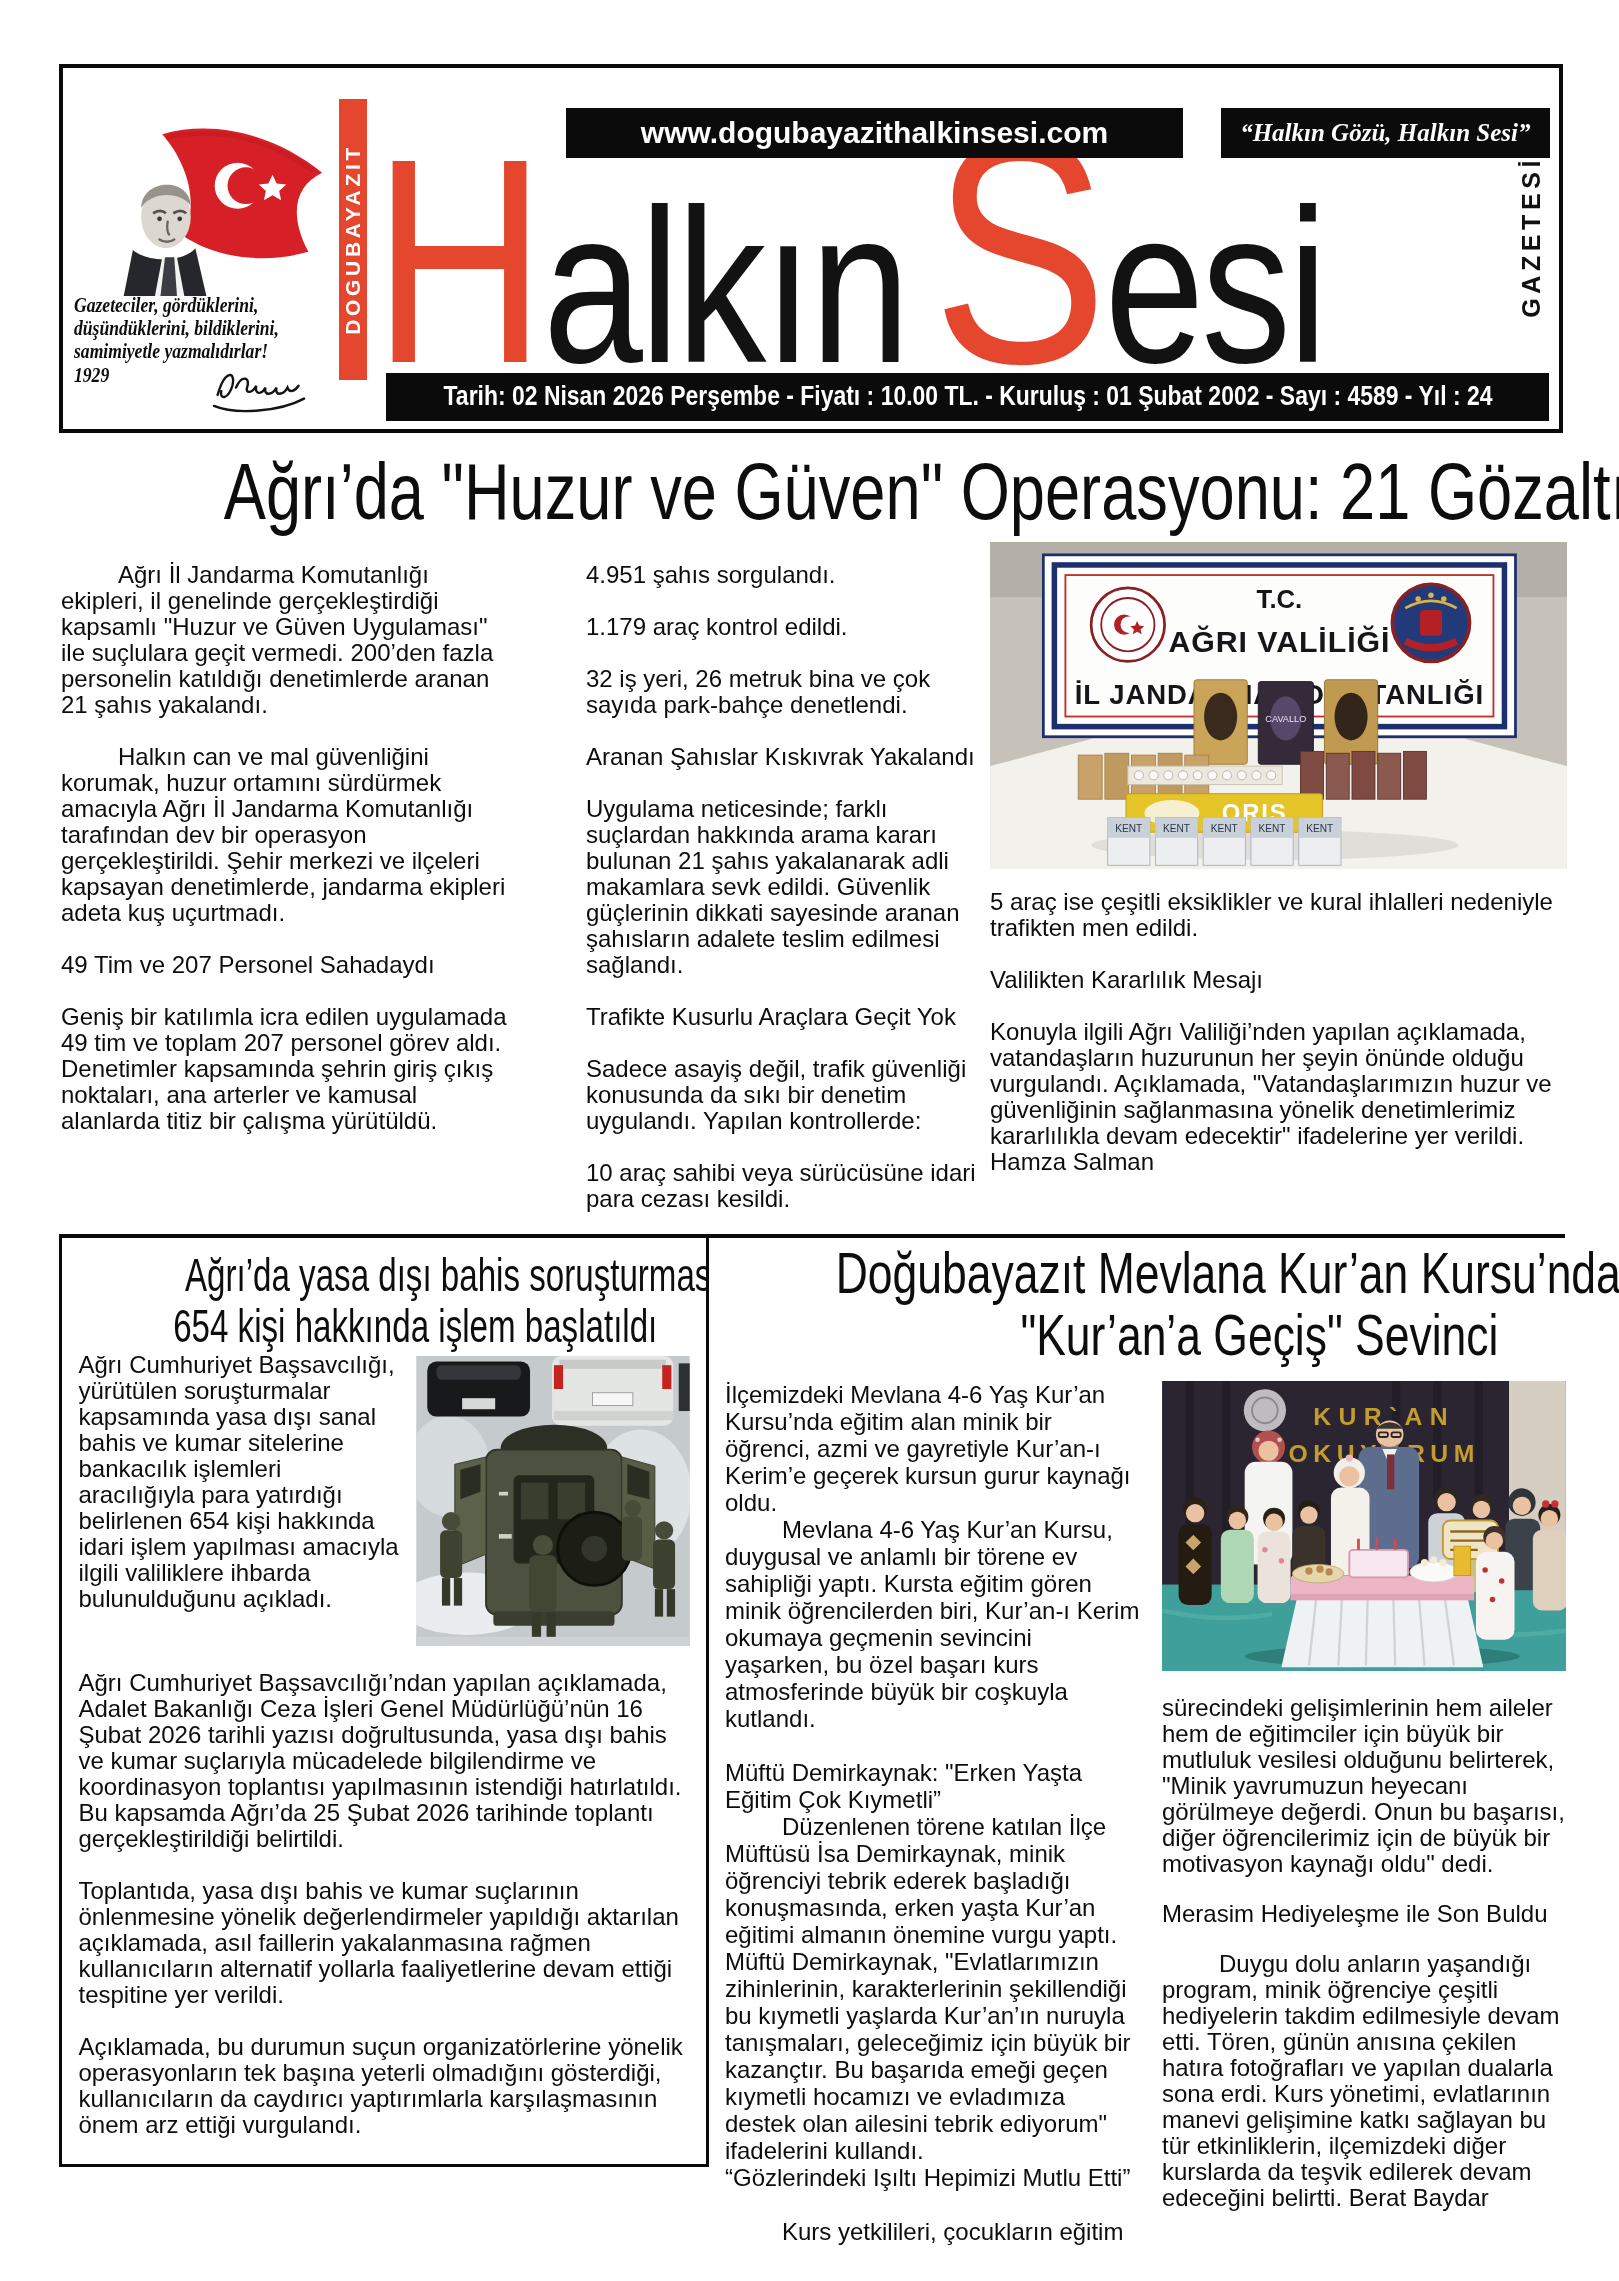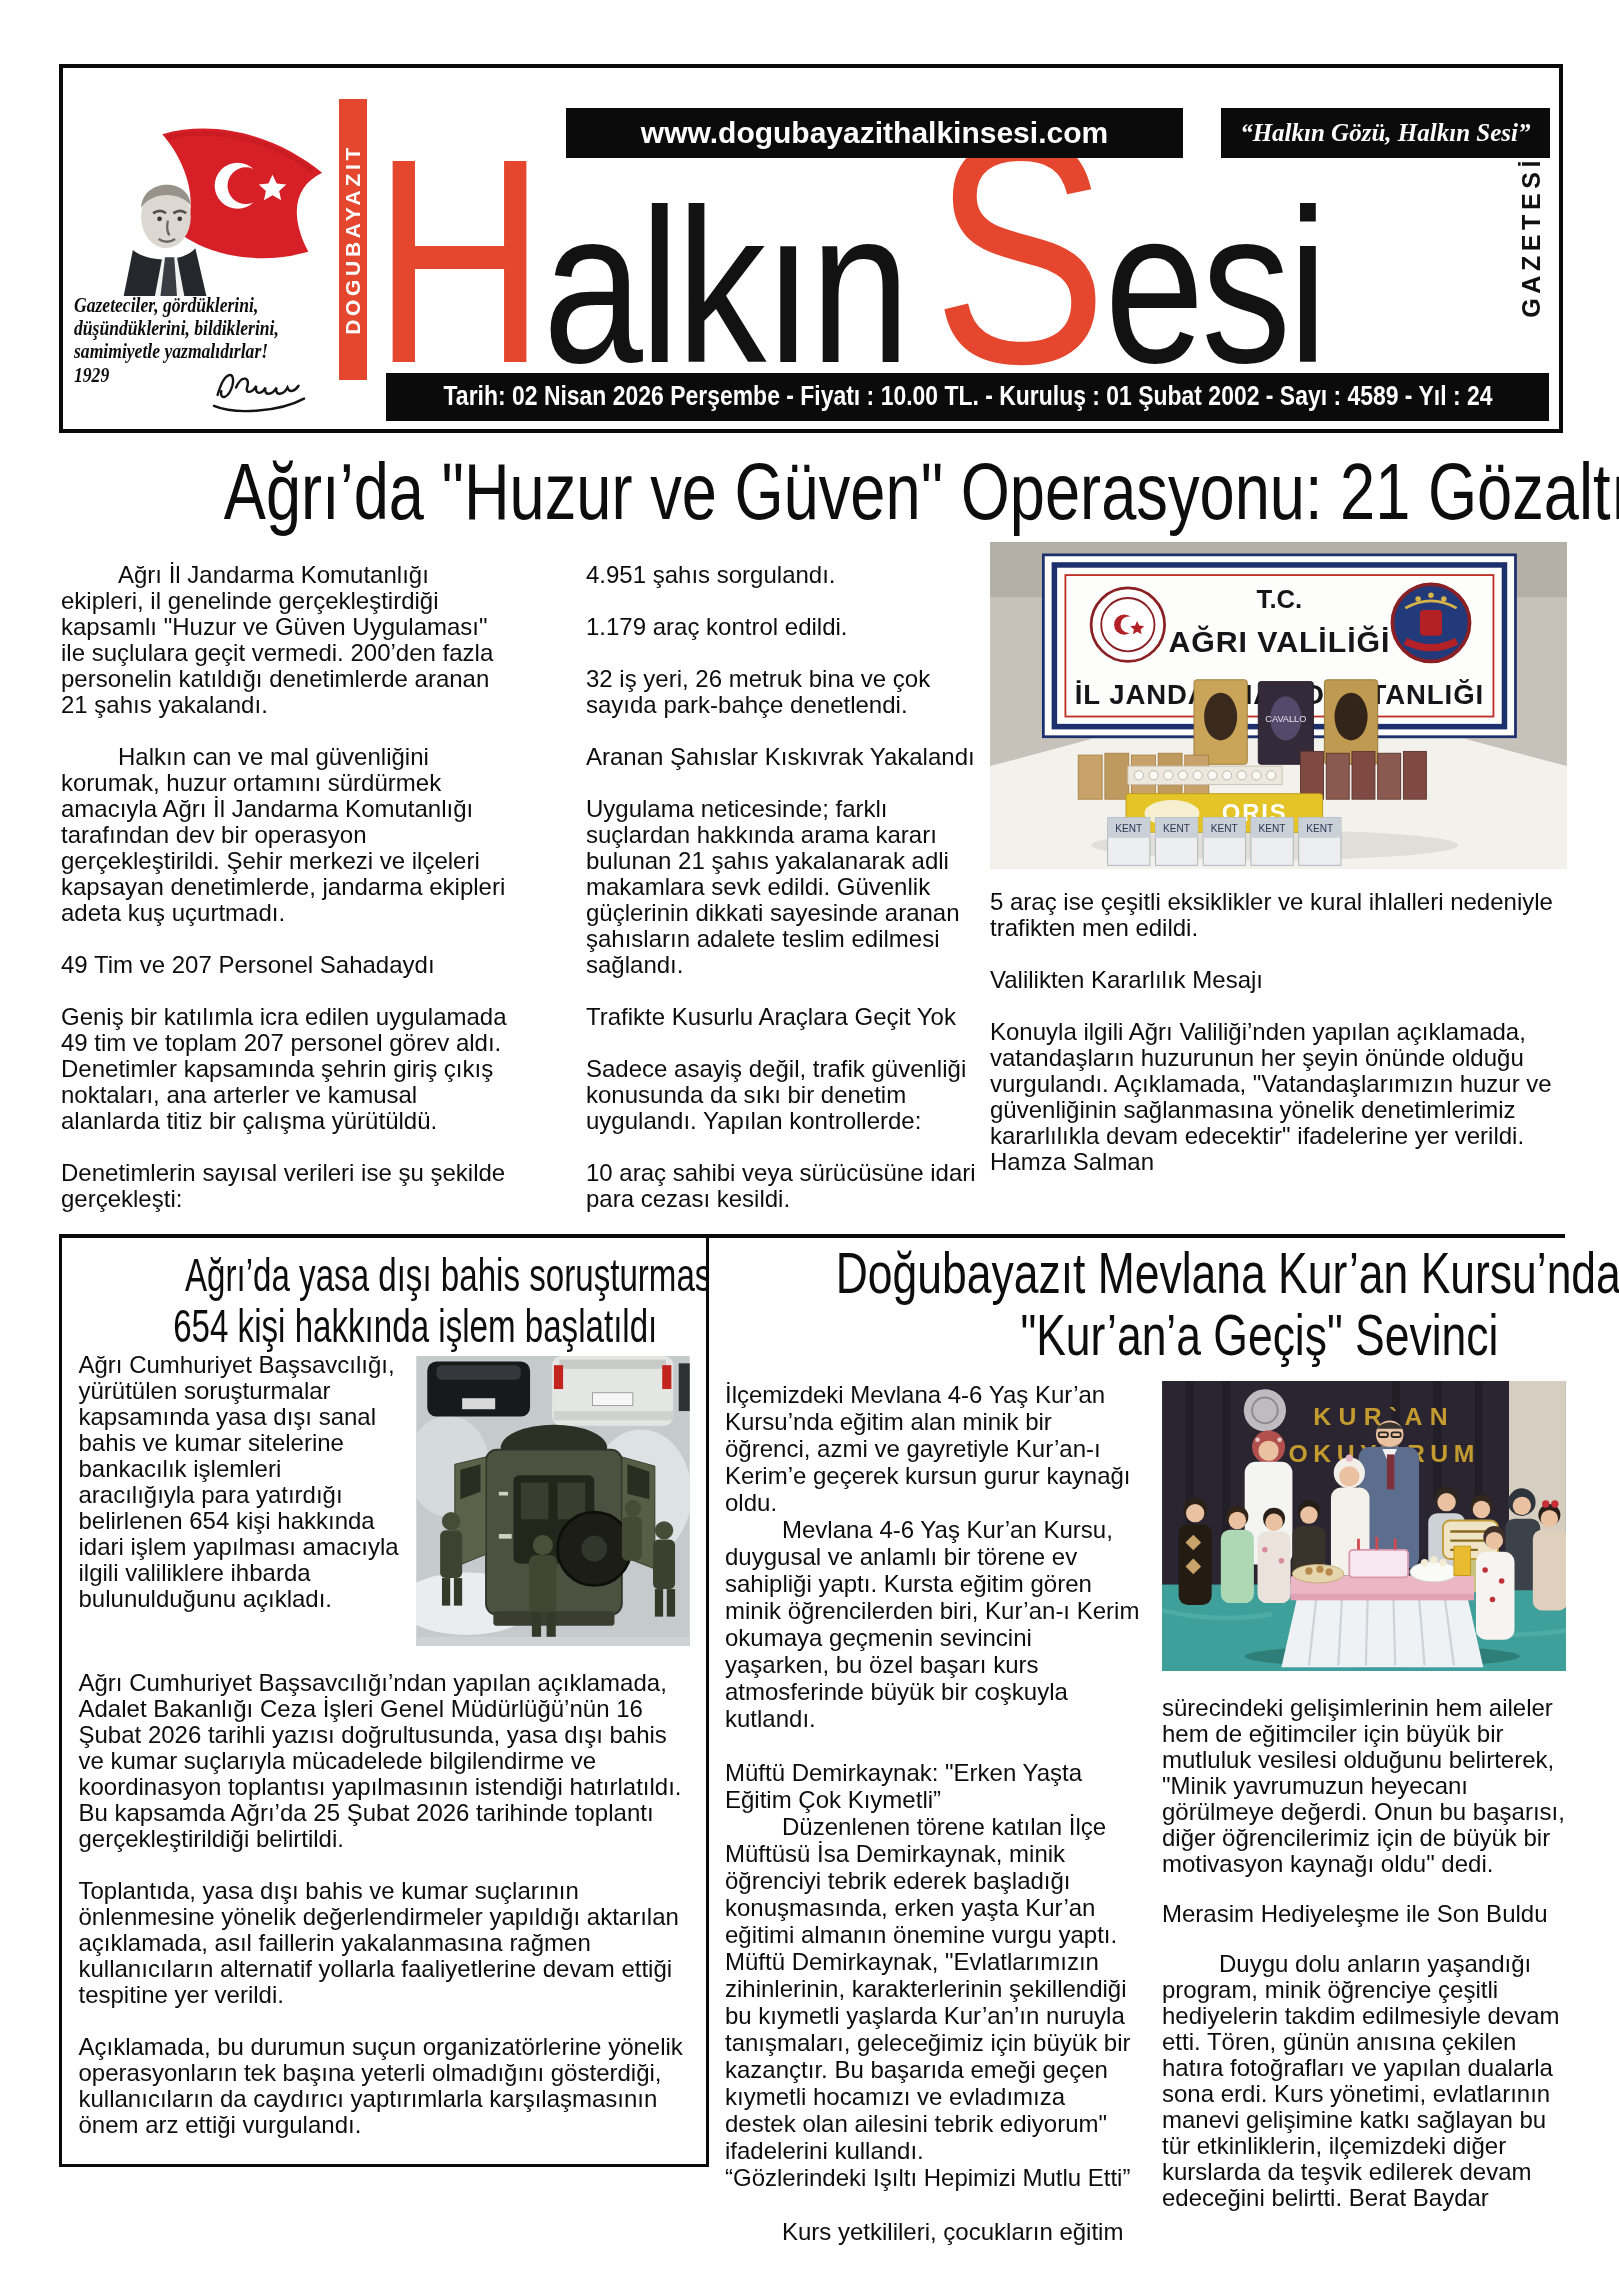--- a/index.html
+++ b/index.html
@@ -130,21 +130,20 @@
 
   <div class="lead-hl">
     <span class="cndA">Ağrı’da "Huzur ve Güven" Operasyonu: 21 Gözaltı!</span>
   </div>
 
   <div class="col1 bt">
     <p class="ind">Ağrı İl Jandarma Komutanlığı ekipleri, il genelinde gerçekleştirdiği kapsamlı "Huzur ve Güven Uygulaması" ile suçlulara geçit vermedi. 200’den fazla personelin katıldığı denetimlerde aranan 21 şahıs yakalandı.</p>
     <p class="ind">Halkın can ve mal güvenliğini korumak, huzur ortamını sürdürmek amacıyla Ağrı İl Jandarma Komutanlığı tarafından dev bir operasyon gerçekleştirildi. Şehir merkezi ve ilçeleri kapsayan denetimlerde, jandarma ekipleri adeta kuş uçurtmadı.</p>
     <p>49 Tim ve 207 Personel Sahadaydı</p>
     <p>Geniş bir katılımla icra edilen uygulamada 49 tim ve toplam 207 personel görev aldı. Denetimler kapsamında şehrin giriş çıkış noktaları, ana arterler ve kamusal alanlarda titiz bir çalışma yürütüldü.</p>
-    <p>Denetimlerin sayısal verileri ise şu şekilde gerçekleşti:</p>
   </div>
 
   <div class="col2 bt">
     <p>4.951 şahıs sorgulandı.</p>
     <p>1.179 araç kontrol edildi.</p>
     <p>32 iş yeri, 26 metruk bina ve çok sayıda park-bahçe denetlendi.</p>
     <p>Aranan Şahıslar Kıskıvrak Yakalandı</p>
     <p>Uygulama neticesinde; farklı suçlardan hakkında arama kararı bulunan 21 şahıs yakalanarak adli makamlara sevk edildi. Güvenlik güçlerinin dikkati sayesinde aranan şahısların adalete teslim edilmesi sağlandı.</p>
     <p>Trafikte Kusurlu Araçlara Geçit Yok</p>
     <p>Sadece asayiş değil, trafik güvenliği konusunda da sıkı bir denetim uygulandı. Yapılan kontrollerde:</p>

